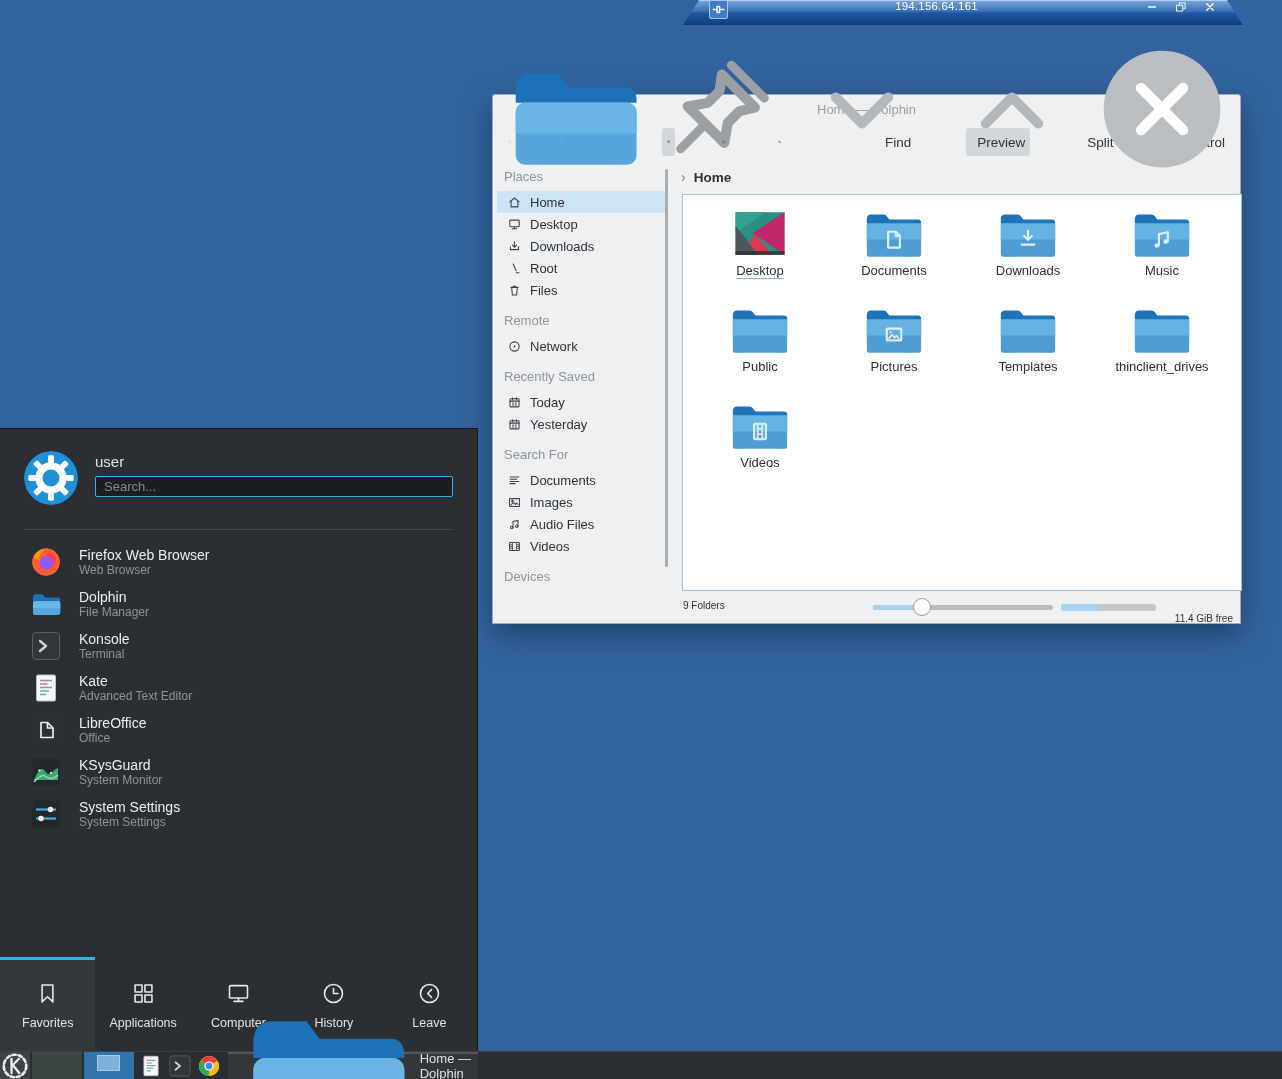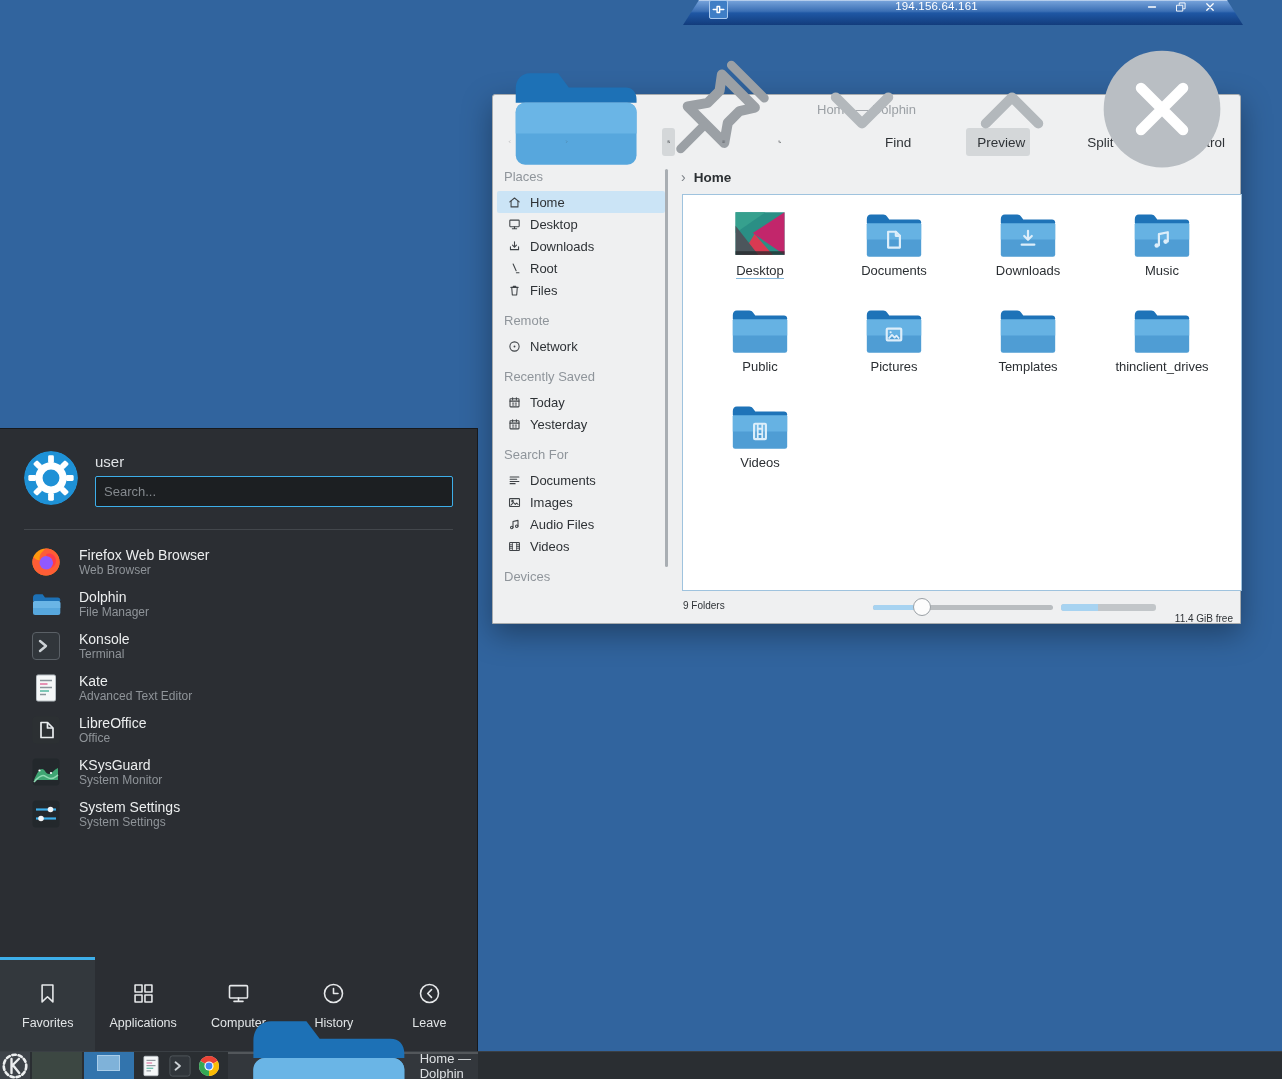--- a/index.html
+++ b/index.html
@@ -73,21 +73,21 @@
     border:1px solid #9aa0a5;box-sizing:border-box;}
   .cap{position:absolute;left:568px;top:11px;width:95px;height:7px;background:#c2c6c9;border-radius:3px;overflow:hidden;}
   .cap-fill{height:100%;background:#a7d3f1;}
 
   
   #launcher{position:absolute;left:0;top:428px;width:478px;height:623px;background:#2b2e33;
     border-right:1px solid #17191c;border-top:1px solid #17191c;box-sizing:border-box;color:#e8eaec;}
   .lh-avatar{position:absolute;left:24px;top:22px;width:54px;height:54px;border-radius:50%;overflow:hidden;}
   .lh-avatar svg{width:54px;height:54px;display:block;}
   .lh-user{position:absolute;left:95px;top:24px;font-size:15px;color:#dfe2e5;}
-  .lh-search{position:absolute;left:95px;top:47px;width:358px;height:31px;background:#1c1f22;
+  .lh-search{position:absolute;left:95px;top:47px;width:358px;height:21px;background:#1c1f22;
     border:1px solid #3daee9;border-radius:2px;color:#fde047;font-size:13px;padding:0 8px;box-sizing:border-box;
     font-family:"Liberation Sans","DejaVu Sans",sans-serif;outline:none;}
   .lh-search::placeholder{color:#84898e;}
   .lh-div{position:absolute;left:24px;right:24px;top:100px;height:1px;background:#43474c;}
   #app-list{position:absolute;left:0;top:112px;right:0;}
   .app-item{display:flex;align-items:center;height:42px;padding-left:30px;gap:17px;}
   .app-ic{width:32px;height:32px;display:flex;align-items:center;justify-content:center;}
   .app-ic svg{width:32px;height:32px;display:block;}
   .app-title{font-size:14px;color:#eceeef;line-height:16px;}
   .app-sub{font-size:12px;color:#8f9499;line-height:14px;}

